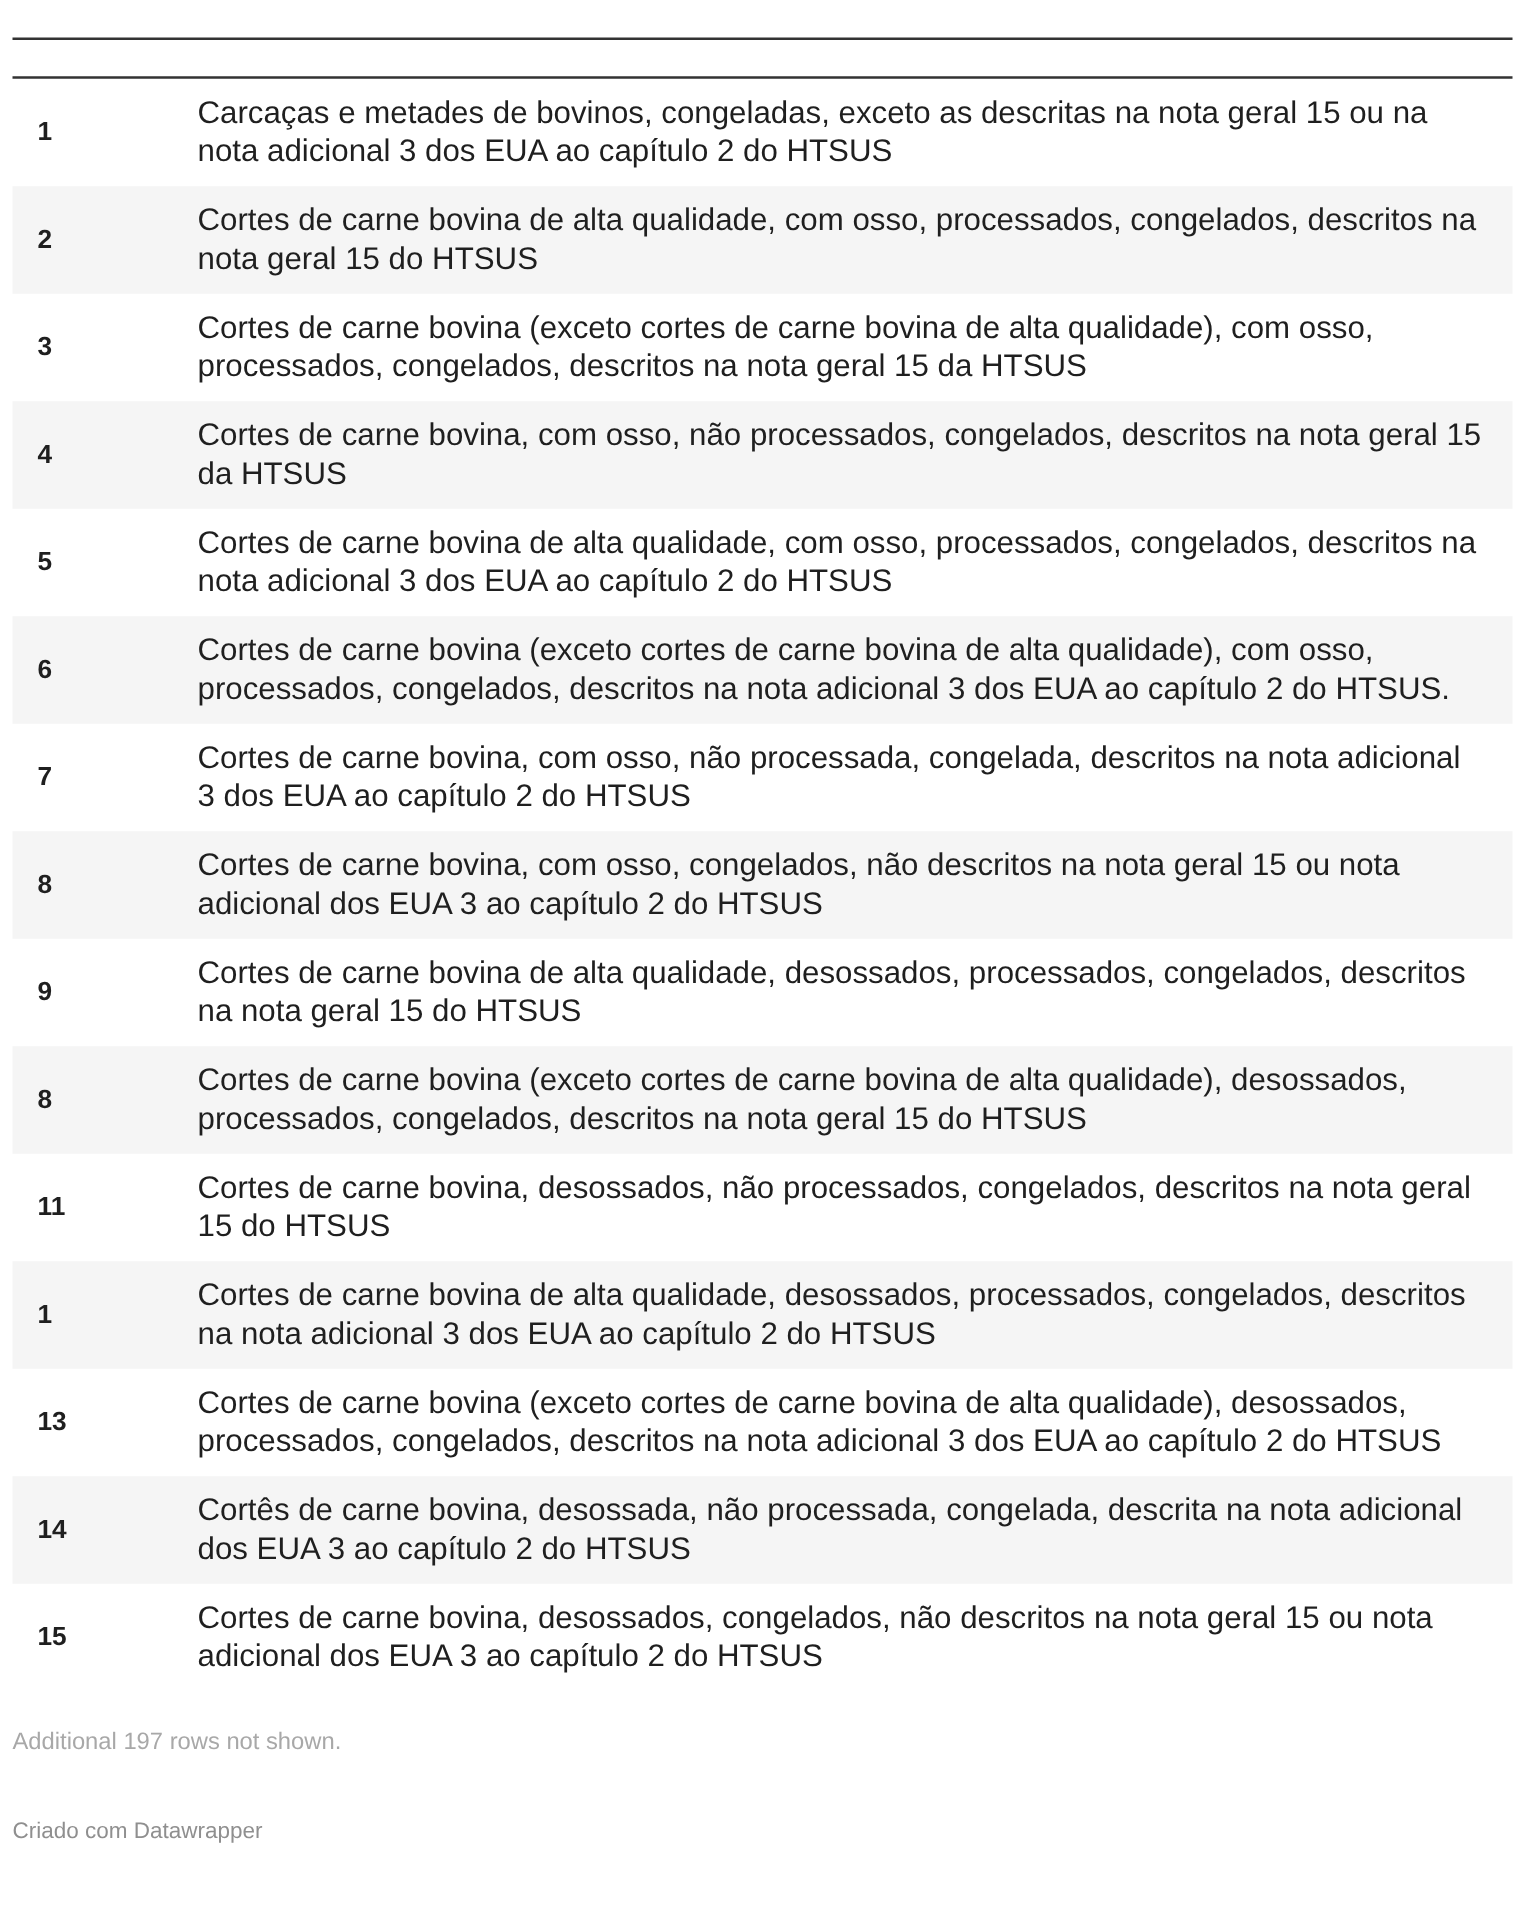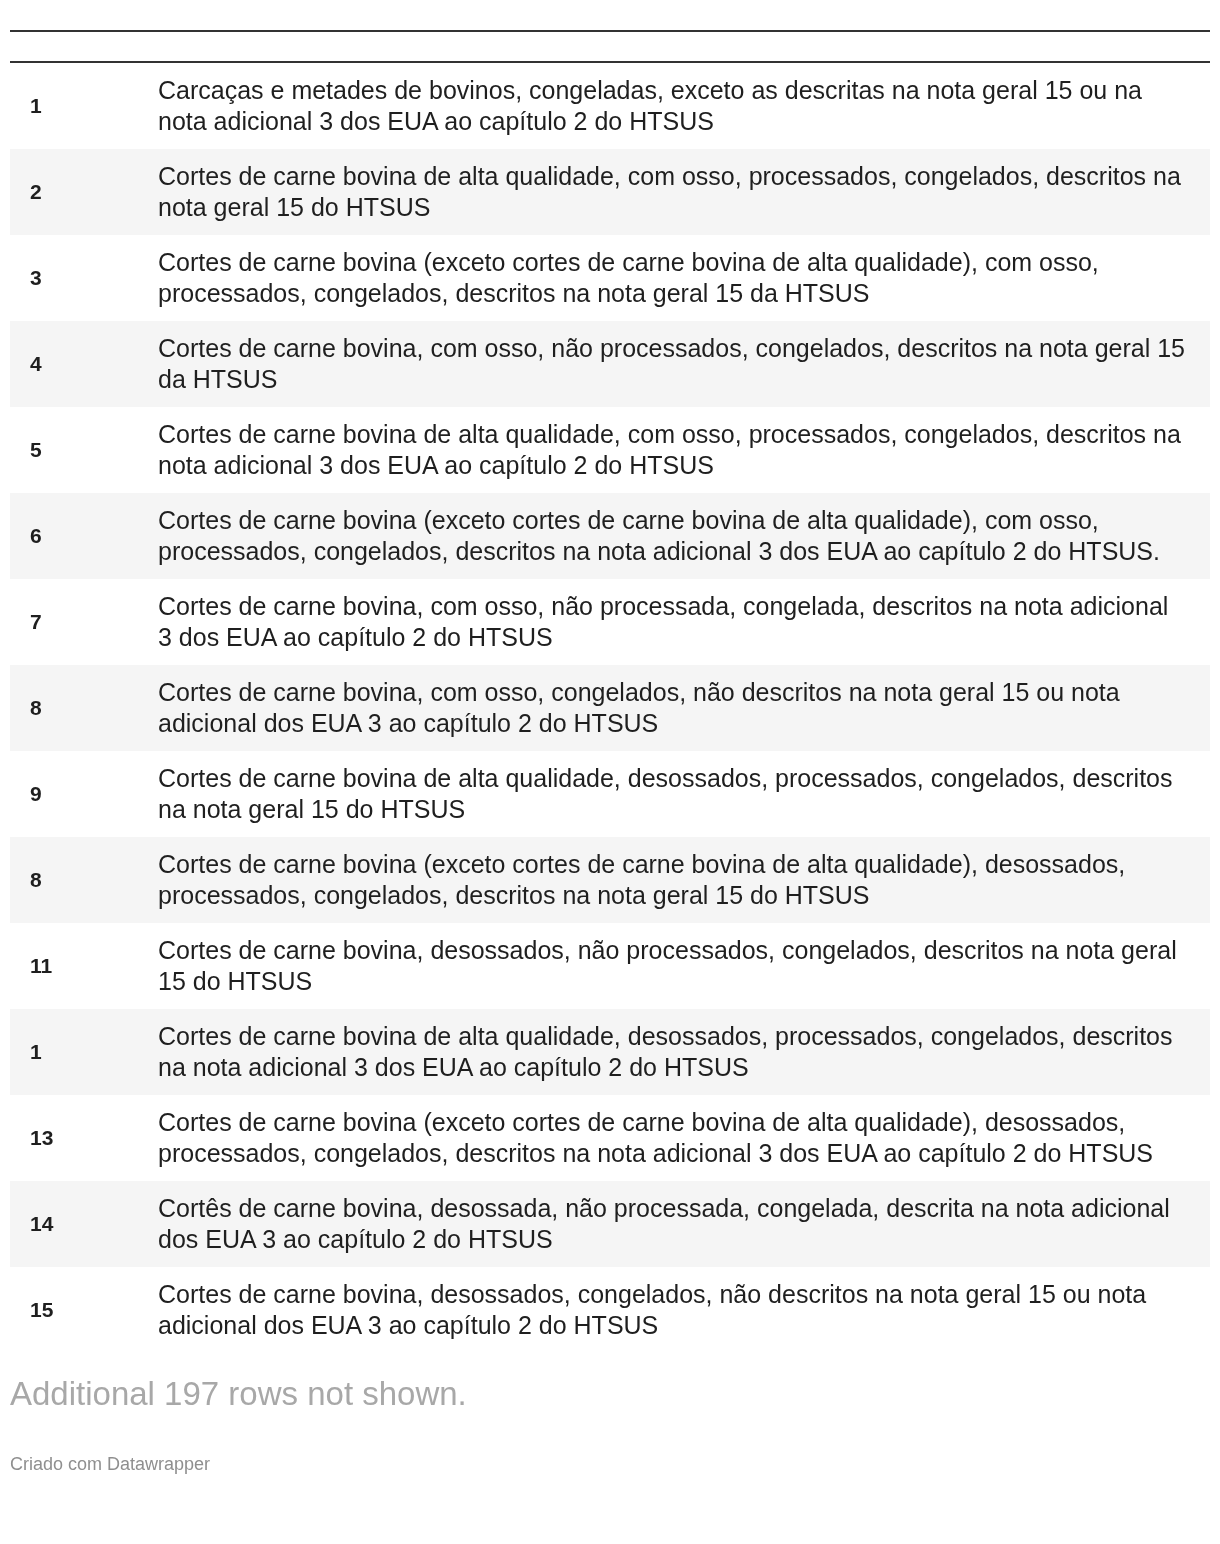--- a/index.html
+++ b/index.html
@@ -52,21 +52,21 @@
   .cell-text {
     flex: 1 1 auto;
     padding-right: 22px;
     font-size: 25px;
     line-height: 31px;
     color: var(--text);
     margin-left: 40px;
   }
   .note {
     margin: 26px 10px 0 10px;
-    font-size: 33px;
+    font-size: 19px;
     line-height: 30px;
     color: var(--note);
   }
   .attribution {
     margin: 42px 10px 0 10px;
     font-size: 18px;
     line-height: 26px;
     color: var(--attribution);
   }
 </style>

